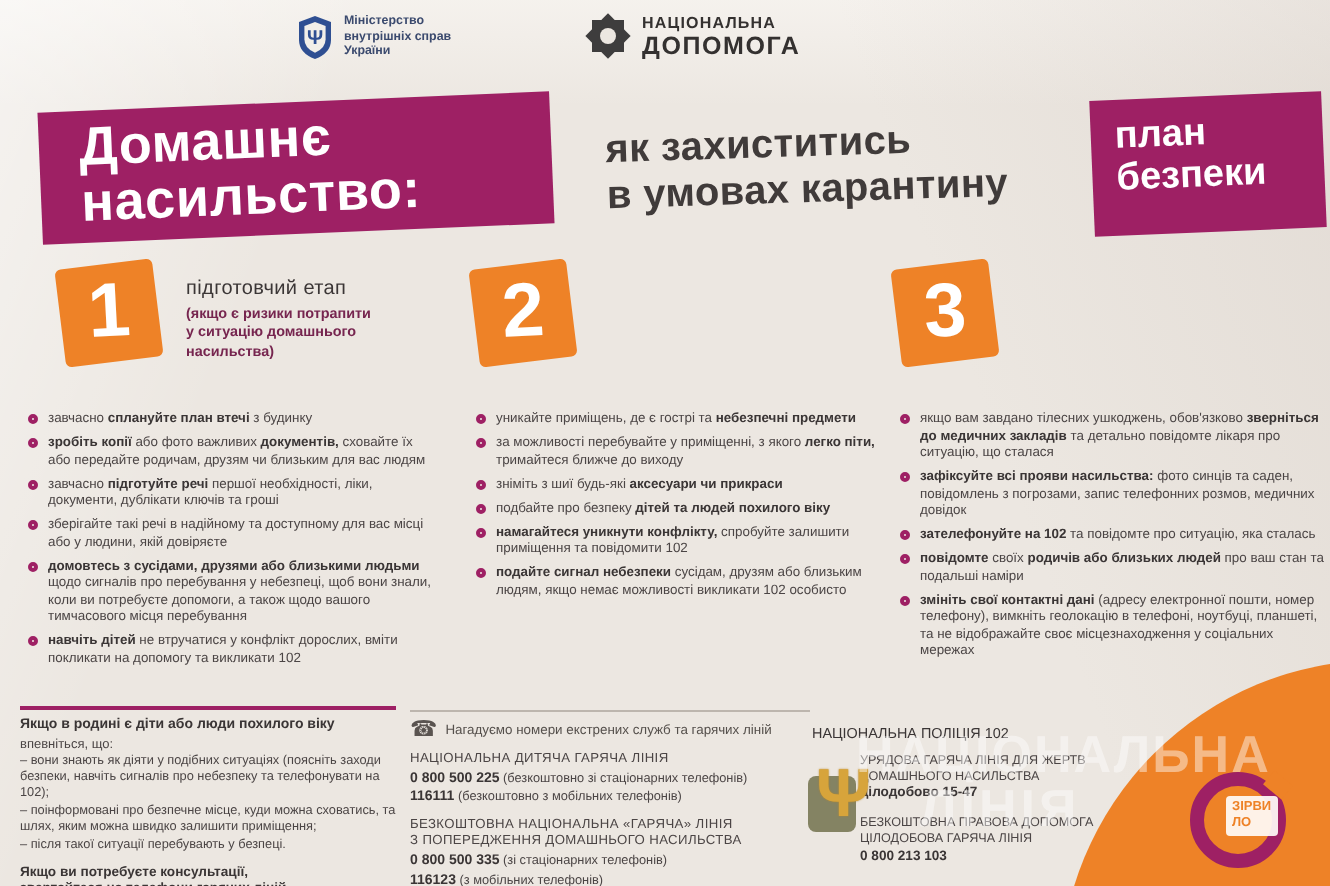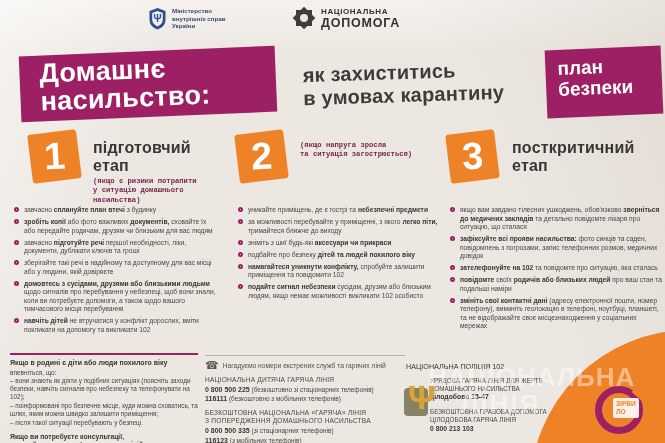--- a/index.html
+++ b/index.html
@@ -42,22 +42,22 @@
   .plan-box{ position:absolute; left:546px; top:48px; width:116px; height:68px; z-index:2;
     background:var(--magenta); transform:rotate(-2.4deg); padding:8px 0 0 12px; }
   .plan-box .tl{ color:#fff; font-weight:800; font-size:19px; line-height:21px; }
   
   .stage-num{ position:absolute; top:132px; width:49px; height:49px; background:var(--orange);
     border-radius:3px; transform:rotate(-7deg); display:flex; align-items:center; justify-content:center; z-index:2;}
   .stage-num span{ color:#fff; font-weight:800; font-size:38px; transform:rotate(4deg); }
   .num1{ left:30px; } .num2{ left:237px; } .num3{ left:448px; }
   .stage-head{ position:absolute; top:139px; z-index:2; }
   .head1{ left:93px; width:130px; } .head2{ left:300px; width:135px; } .head3{ left:512px; width:150px; }
-  .stage-title{ font-size:16px; font-weight:700; color:#3b3636; letter-spacing:.2px; }
-  .stage-note{ font-size:7.2px; line-height:1.3; color:#76254f; margin-top:2px; white-space:pre-line; font-weight:bold;font-family:Liberation Mono, monospace; }
+  .stage-title{ font-size:10px; font-weight:400; color:#3b3636; letter-spacing:.2px; }
+  .stage-note{ font-size:7.2px; line-height:1.3; color:#76254f; margin-top:2px; white-space:pre-line; font-weight:bold; }
   
   ul.bullets{ position:absolute; top:206px; list-style:none; z-index:2; }
   .col1{ left:14px;  width:204px; }
   .col2{ left:238px; width:204px; }
   .col3{ left:450px; width:212px; }
   ul.bullets li{ display:flex; margin-bottom:3.5px; }
   ul.bullets .ring{ flex:0 0 auto; width:5px; height:5px; border:2.2px solid var(--magenta);
     border-radius:50%; margin:1px 5px 0 0; }
   ul.bullets .btx{ font-size:6.7px; line-height:1.27; color:#4b4545; }
   ul.bullets .btx b{ color:#3a3535; }
@@ -150,28 +150,25 @@
     </div>
   <div class="stage-head head1">
     <div class="stage-title">підготовчий етап</div>
     <div class="stage-note">(якщо є ризики потрапити
 у ситуацію домашнього насильства)</div>
   </div>
   <div class="stage-num num2">
       <span>2</span>
     </div>
   <div class="stage-head head2">
-    <div class="stage-note">(якщо напруга зросла
-та ситуація загострюється)</div>
   </div>
   <div class="stage-num num3">
       <span>3</span>
     </div>
   <div class="stage-head head3">
-    <div class="stage-title">посткритичний етап</div>
   </div>
 
   <ul class="bullets col1">
       <li>
         <span class="ring"></span>
         <span class="btx"><span>завчасно </span><b>сплануйте план втечі</b><span> з будинку</span></span>
       </li>
       <li>
         <span class="ring"></span>
         <span class="btx"><b>зробіть копії</b><span> або фото важливих </span><b>документів,</b><span> сховайте їх або передайте родичам, друзям чи близьким для вас людям</span></span>

